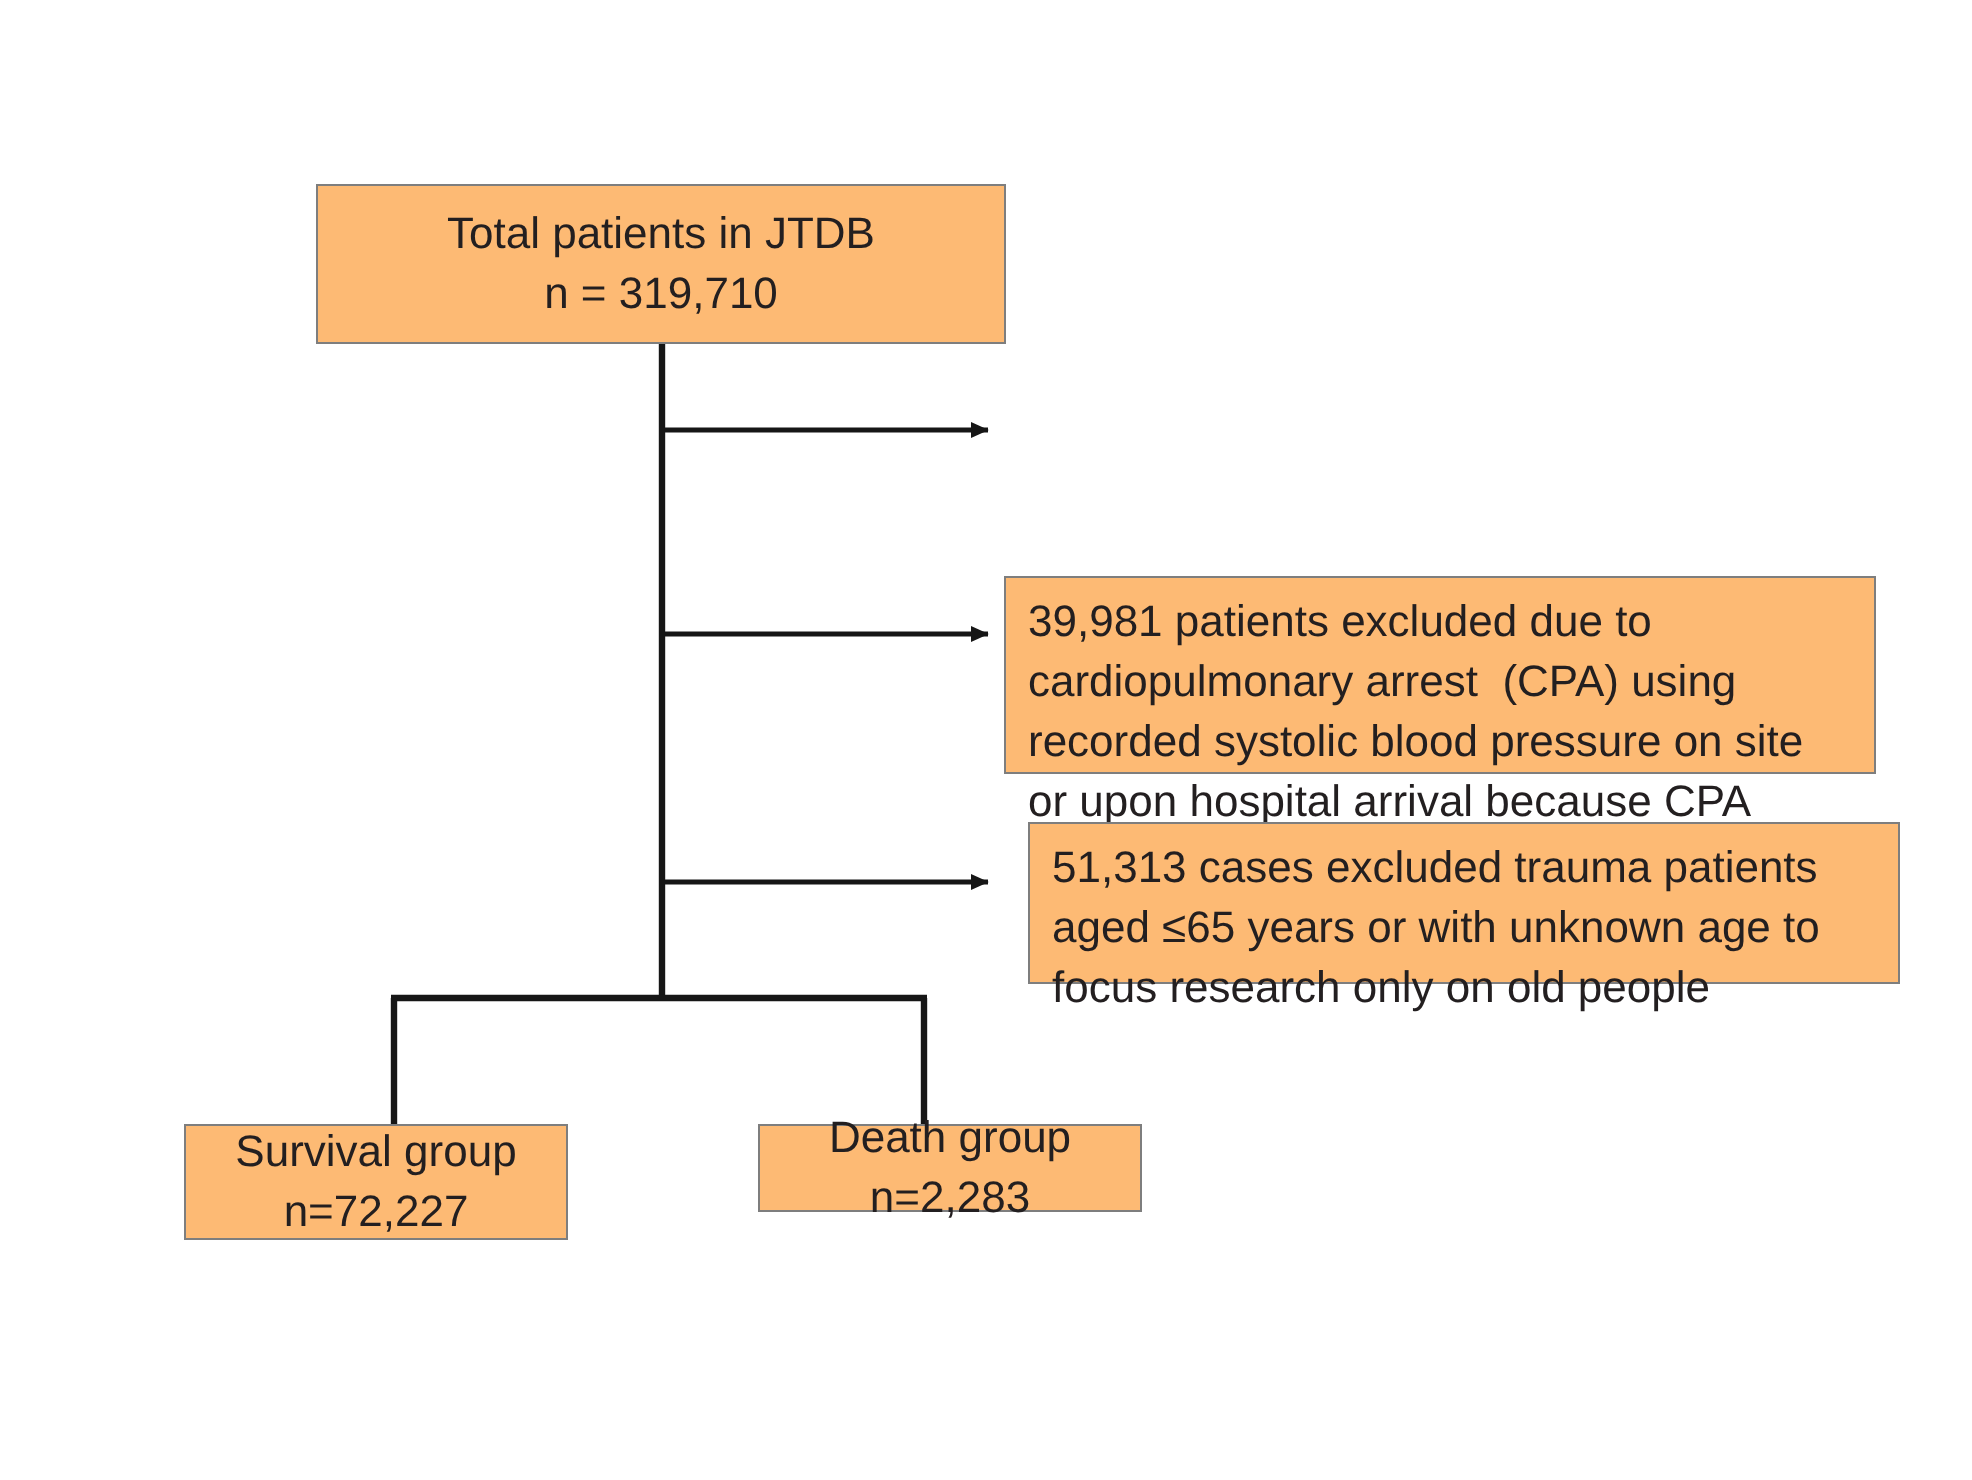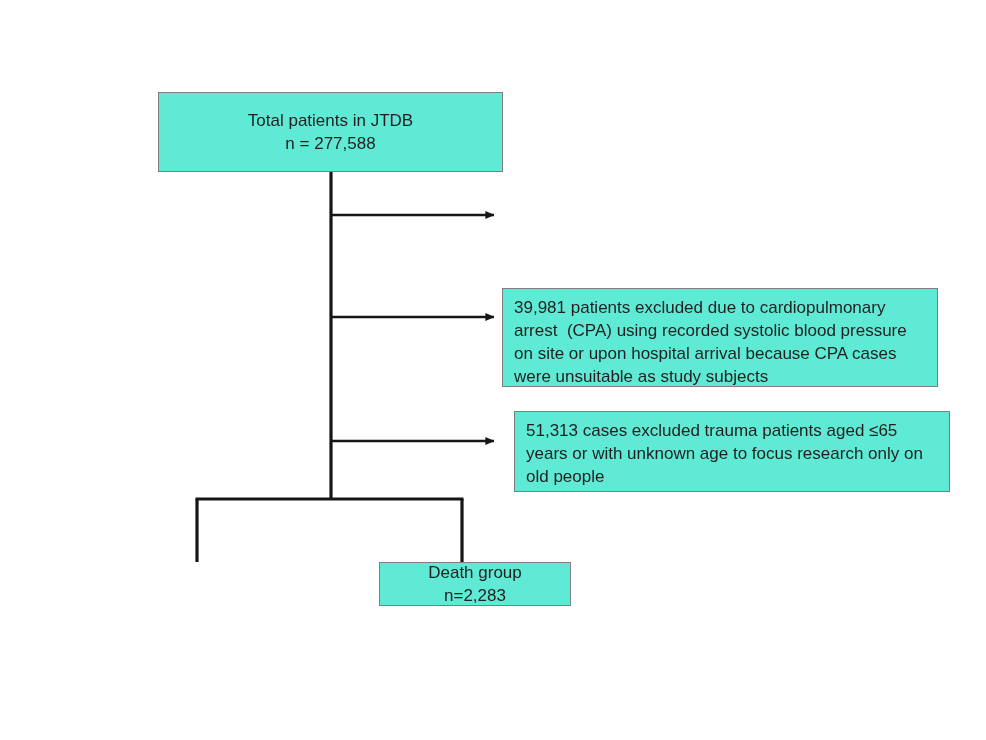--- a/index.html
+++ b/index.html
@@ -24,22 +24,22 @@
     left: 0;
     top: 0;
     width: 986px;
     height: 740px;
     pointer-events: none;
   }
   .node {
     position: absolute;
     box-sizing: border-box;
     border: 1.6px solid #7e7e7e;
-    background: #5eead4;
-    font-size: 17px;
+    background: #fdba74;
+    font-size: 22px;
     line-height: 1.36;
     color: #231f20;
     z-index: 2;
   }
   .node.centered {
     display: flex;
     flex-direction: column;
     align-items: center;
     justify-content: center;
     text-align: center;
@@ -80,27 +80,31 @@
     <line x1="331" y1="317" x2="494" y2="317" stroke="#161616" stroke-width="2.6" marker-end="url(#arrowhead)"></line>
     <line x1="331" y1="441" x2="494" y2="441" stroke="#161616" stroke-width="2.6" marker-end="url(#arrowhead)"></line>
 
     <line x1="195.5" y1="499" x2="463.5" y2="499" stroke="#161616" stroke-width="3.2"></line>
     <line x1="197" y1="499" x2="197" y2="562" stroke="#161616" stroke-width="3.2"></line>
     <line x1="462" y1="499" x2="462" y2="562" stroke="#161616" stroke-width="3.2"></line>
   </svg>
 
   <div class="node centered" id="node-total">
     <span class="ln">Total patients in JTDB</span>
-    <span class="ln">n = 277,588</span>
+    <span class="ln">n = 319,710</span>
   </div>
 
 
   <div class="node bodytext" id="node-excl-2">39,981 patients excluded due to cardiopulmonary arrest  (CPA) using recorded systolic blood pressure on site or upon hospital arrival because CPA cases were unsuitable as study subjects</div>
 
   <div class="node bodytext" id="node-excl-3">51,313 cases excluded trauma patients aged ≤65 years or with unknown age to focus research only on old people</div>
 
+  <div class="node centered" id="node-survival">
+    <span class="ln">Survival group</span>
+    <span class="ln">n=72,227</span>
+  </div>
 
   <div class="node centered" id="node-death">
     <span class="ln">Death group</span>
     <span class="ln">n=2,283</span>
   </div>
 
 </div>
 
 </body></html>

